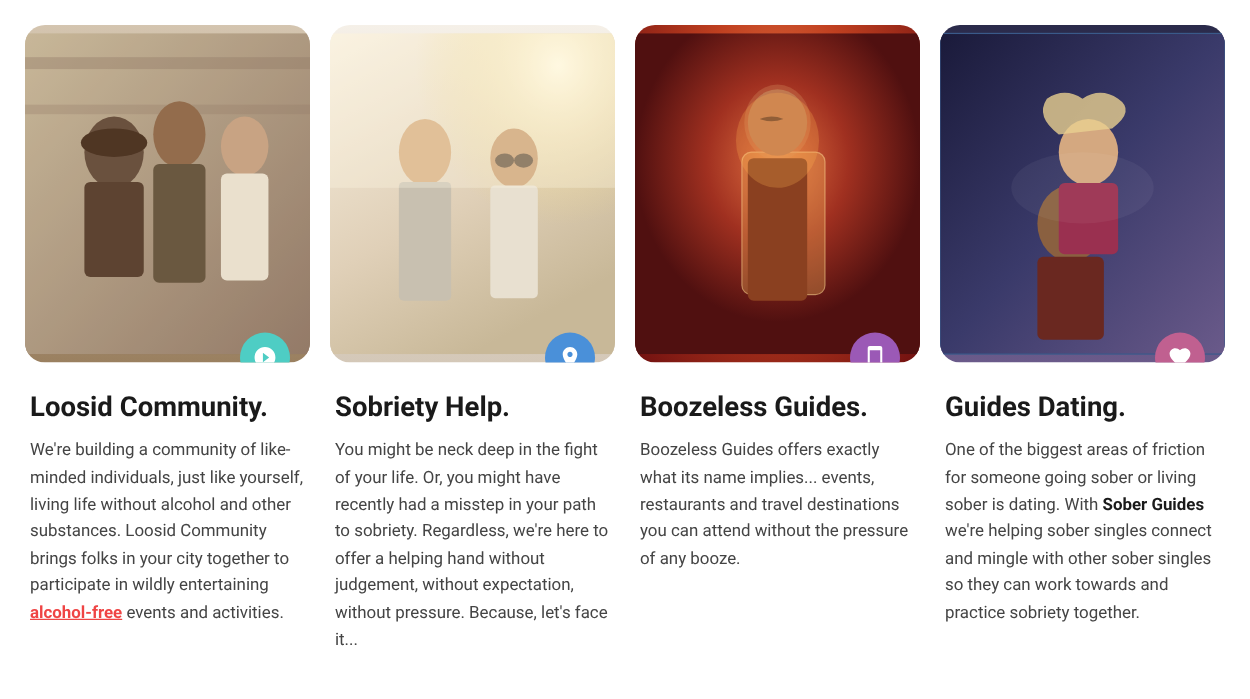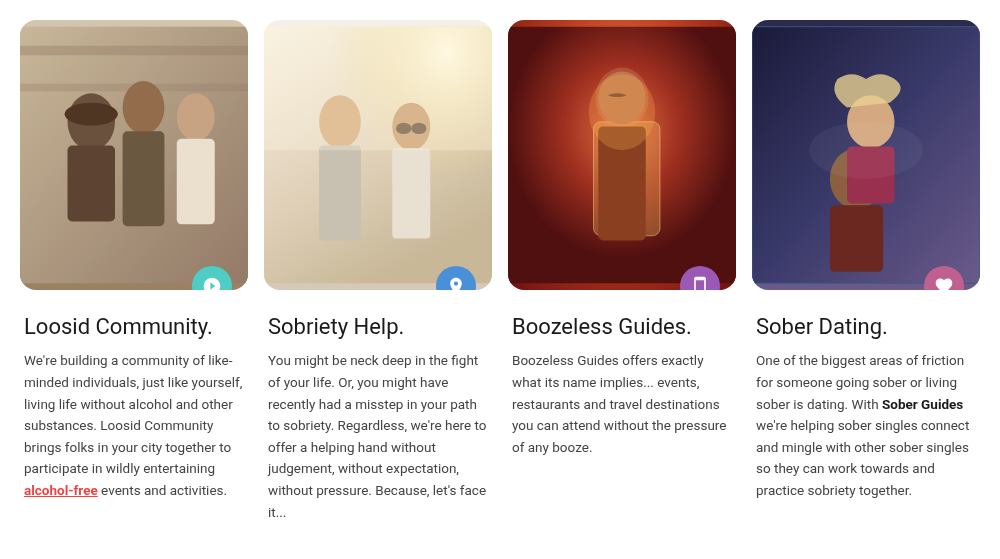--- a/index.html
+++ b/index.html
@@ -47,21 +47,21 @@
     }
     .badge-teal { background: #4ECDC4; }
     .badge-blue { background: #4A90D9; }
     .badge-purple { background: #9B59B6; }
     .badge-pink { background: #C06090; }
     .card-content {
       padding: 24px 4px 8px 4px;
     }
     .card-title {
       font-size: 22px;
-      font-weight: 400;
+      font-weight: 700;
       color: #1a1a1a;
       margin-bottom: 10px;
       line-height: 1.2;
     }
     .card-text {
       font-size: 13.5px;
       color: #444;
       line-height: 1.6;
     }
     .card-text strong {
@@ -257,20 +257,20 @@
           <ellipse cx="120" cy="130" rx="60" ry="30" fill="rgba(255,255,255,0.05)"></ellipse>
         </svg>
       </div>
       <div class="icon-badge badge-pink">
         <svg viewBox="0 0 24 24" xmlns="http://www.w3.org/2000/svg">
           <path d="M12 21.35l-1.45-1.32C5.4 15.36 2 12.28 2 8.5 2 5.42 4.42 3 7.5 3c1.74 0 3.41.81 4.5 2.09C13.09 3.81 14.76 3 16.5 3 19.58 3 22 5.42 22 8.5c0 3.78-3.4 6.86-8.55 11.54L12 21.35z"></path>
         </svg>
       </div>
     </div>
     <div class="card-content">
-      <div class="card-title">Sober Dating.</div>
+      <div class="card-title">Guides Dating.</div>
       <div class="card-text">
         One of the biggest areas of friction for someone going sober or living sober is dating. With <strong>Sober Guides</strong> we're helping sober singles connect and mingle with other sober singles so they can work towards and practice sobriety together.
       </div>
     </div>
   </div>
 
 </div>
 
 </body></html>

